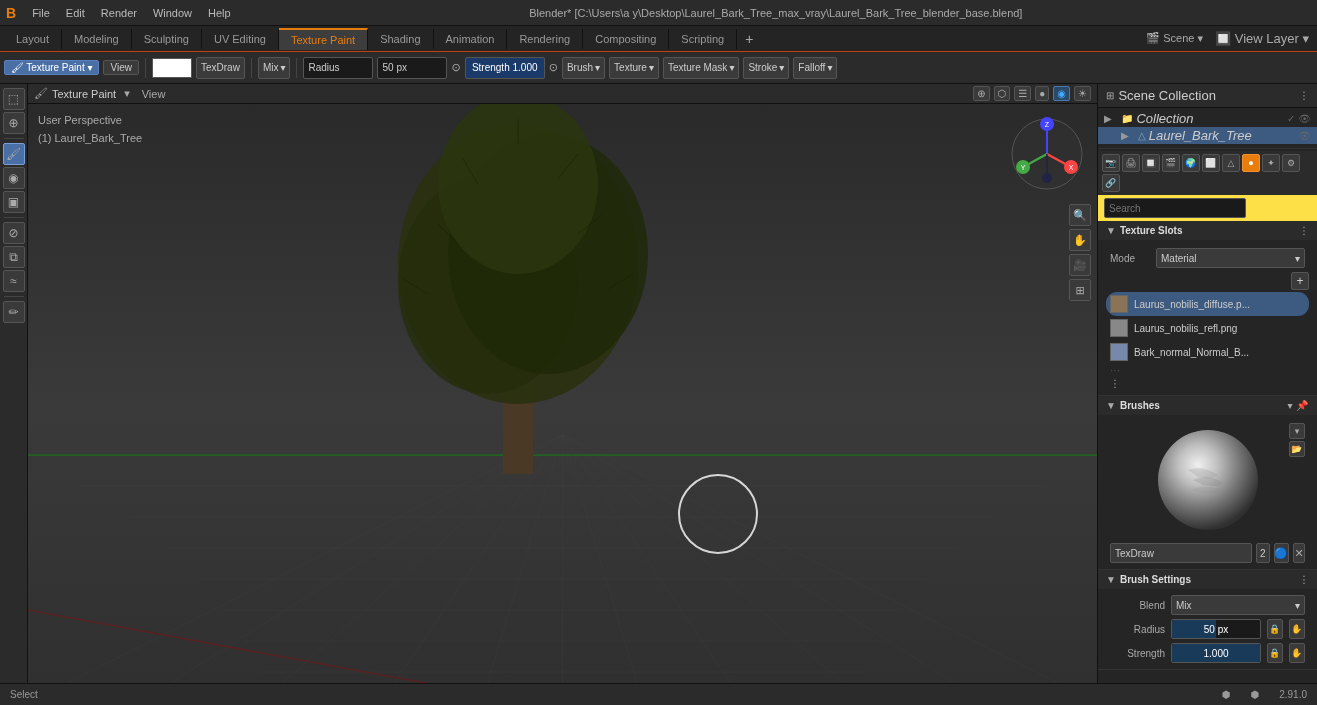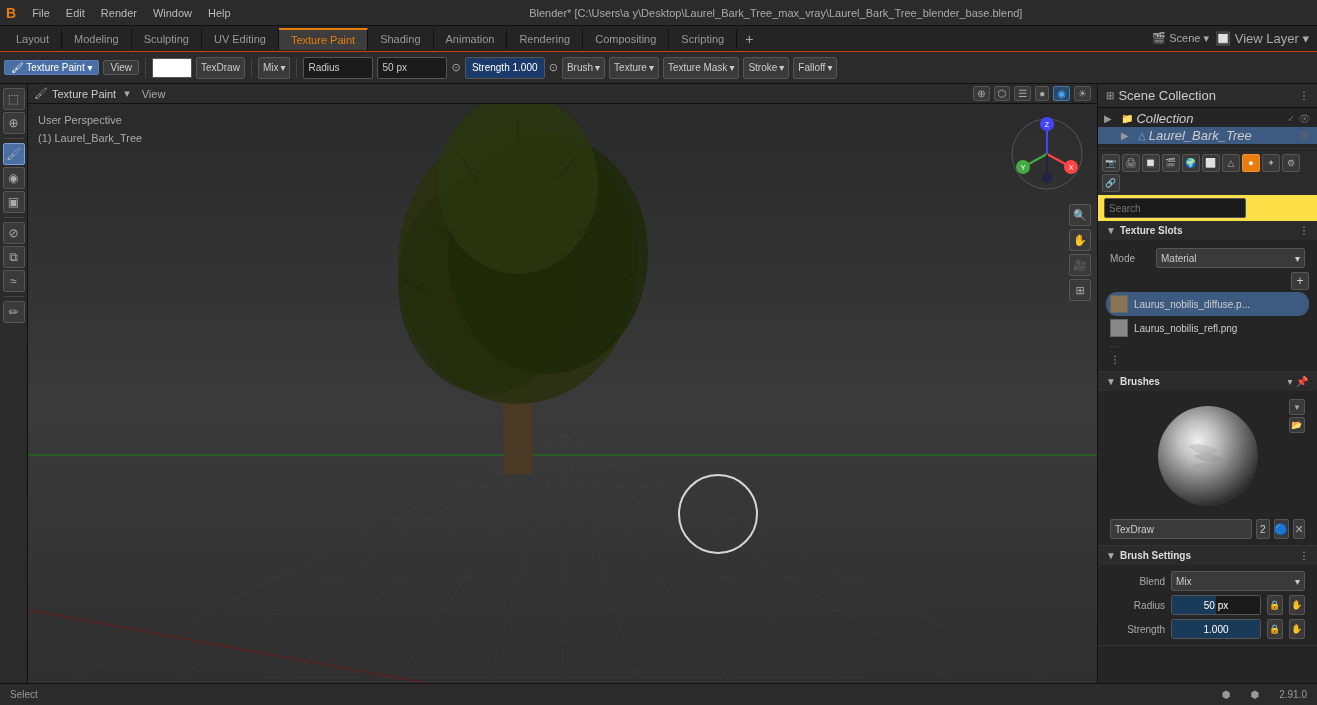--- a/index.html
+++ b/index.html
@@ -8,21 +8,21 @@
     
     .top-bar { display: flex; align-items: center; background: #2b2b2b; height: 26px; padding: 0 6px; gap: 4px; border-bottom: 1px solid #111; }
     .top-bar .logo { color: #e87d0d; font-weight: bold; font-size: 14px; margin-right: 6px; }
     .top-bar .menu-item { color: #bbb; padding: 2px 6px; cursor: pointer; font-size: 11px; }
     .top-bar .title { color: #aaa; font-size: 11px; flex: 1; text-align: center; }
 
     
     .workspace-tabs { display: flex; align-items: center; background: #242424; height: 26px; border-bottom: 1px solid #c2410c; padding-left: 4px; }
     .workspace-tab { padding: 4px 12px; color: #999; font-size: 11px; cursor: pointer; display: flex; align-items: center; border-right: 1px solid #111; }
     .workspace-tab.active { background: #3d3d3d; color: #e87d0d; border-top: 2px solid #e87d0d; }
-    .workspace-tabs .right-side { margin-left: auto; display: flex; align-items: center; gap: 6px; padding: 0 8px; }
+    .workspace-tabs .right-side { margin-left: auto; display: flex; align-items: center; gap: 12px; padding: 0 8px; }
     .workspace-tabs .add-tab { color: #aaa; font-size: 14px; padding: 0 8px; cursor: pointer; }
 
     
     .toolbar-row { display: flex; align-items: center; background: #2b2b2b; height: 32px; padding: 0 4px; gap: 4px; border-bottom: 1px solid #111; }
     .toolbar-separator { width: 1px; background: #444; height: 20px; margin: 0 2px; }
     .color-swatch { width: 40px; height: 20px; background: white; border: 1px solid #555; cursor: pointer; }
     .toolbar-dropdown { background: #3a3a3a; border: 1px solid #555; color: #ccc; padding: 2px 4px; font-size: 10px; height: 22px; display: flex; align-items: center; gap: 2px; cursor: pointer; border-radius: 2px; }
     .toolbar-input { background: #1a1a1a; border: 1px solid #555; color: #ccc; padding: 2px 4px; font-size: 10px; height: 22px; width: 70px; display: flex; align-items: center; border-radius: 2px; }
     .strength-bar { background: #1a3a6a; border: 1px solid #555; color: #fff; padding: 2px 6px; font-size: 10px; height: 22px; width: 80px; display: flex; align-items: center; justify-content: center; border-radius: 2px; position: relative; }
 
@@ -375,20 +375,24 @@
           <div class="add-texture-btn">+</div>
         </div>
         <div class="texture-slot active">
           <div class="texture-thumb" style="background:#8B7355;"></div>
           <span class="texture-name">Laurus_nobilis_diffuse.p...</span>
         </div>
         <div class="texture-slot">
           <div class="texture-thumb" style="background:#888;"></div>
           <span class="texture-name">Laurus_nobilis_refl.png</span>
         </div>
+        <div class="texture-slot">
+          <div class="texture-thumb" style="background:#7788aa;"></div>
+          <span class="texture-name">Bark_normal_Normal_B...</span>
+        </div>
         <div style="height:12px;display:flex;align-items:center;padding:0 4px;">
           <span style="color:#555;font-size:10px;">···</span>
         </div>
         <div class="save-row">
           <span style="color:#aaa;font-size:10px;cursor:pointer;">⋮</span>
         </div>
       </div>
     </div>
 
     <div class="prop-section">

